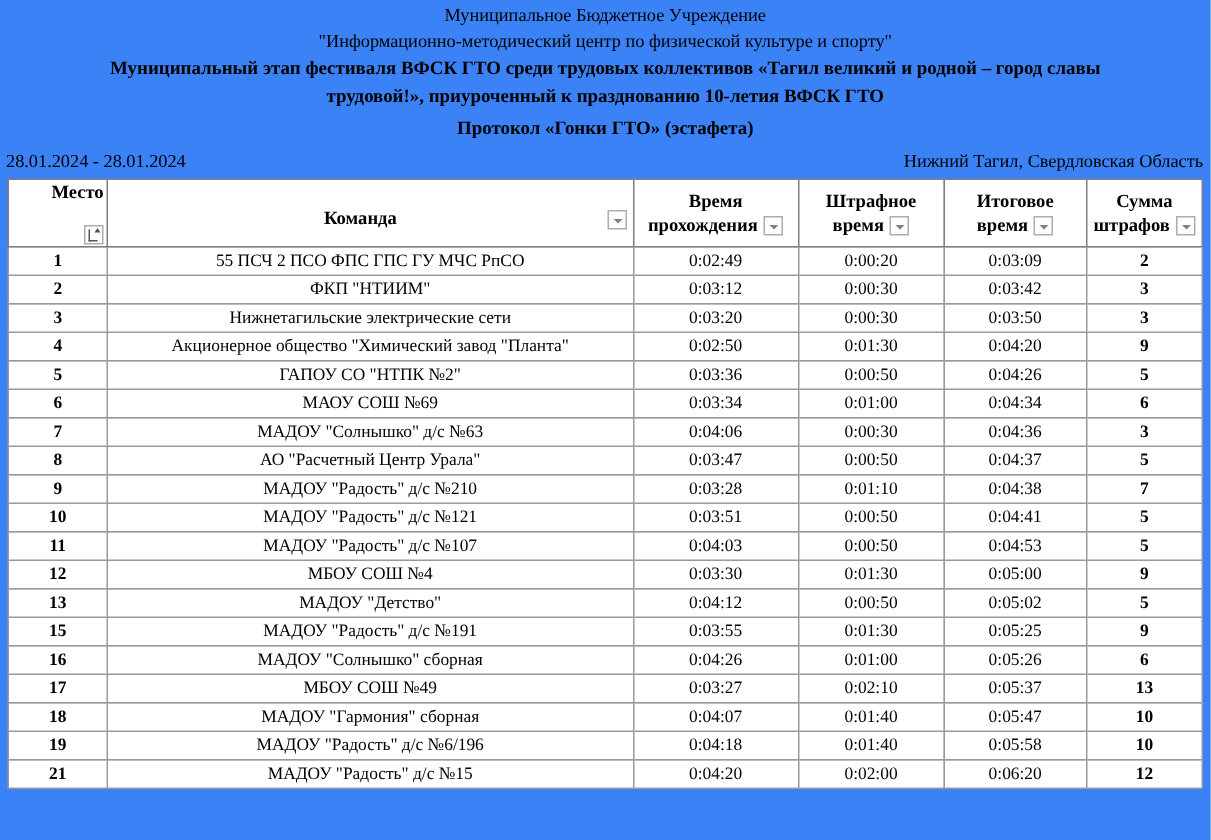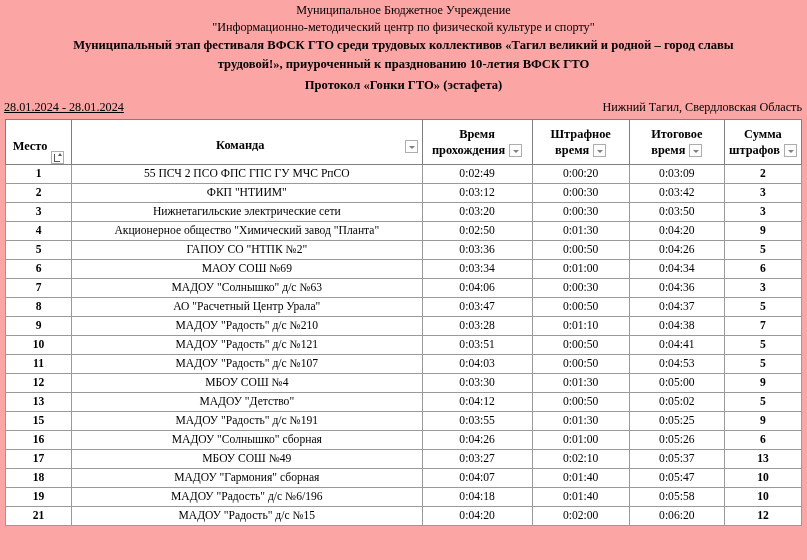--- a/index.html
+++ b/index.html
@@ -11,21 +11,21 @@
     width: 807px;
     height: 560px;
     overflow: hidden;
     font-family: "Liberation Serif", "DejaVu Serif", serif;
     color: #000000;
   }
   .page {
     position: relative;
     width: 807px;
     height: 560px;
-    background: #fca5a5;
+    background: #3b82f6;
   }
 
   
   .heading {
     padding: 2px 14px 0 14px;
     text-align: center;
   }
   .hline {
     font-size: 12.2px;
     line-height: 17px;
@@ -46,21 +46,21 @@
 
   
   .metarow {
     display: flex;
     justify-content: space-between;
     align-items: baseline;
     padding: 5px 5px 4px 4px;
     font-size: 12.2px;
     line-height: 15px;
   }
-  .metarow .date { text-align: left; text-decoration: underline; }
+  .metarow .date { text-align: left; }
   .metarow .place { text-align: right; }
 
   
   .tablewrap {
     padding: 0 5px 0 5px;
   }
   table.protocol {
     border-collapse: collapse;
     width: 797px;
     table-layout: fixed;
@@ -138,21 +138,21 @@
     left: 6px;
     top: 1px;
     width: 0;
     height: 0;
     border-left: 2.5px solid transparent;
     border-right: 2.5px solid transparent;
     border-bottom: 3px solid #555;
   }
   .th-place-inner {
     display: flex;
-    flex-direction: row;
+    flex-direction: column;
     align-items: flex-end;
     justify-content: center;
     gap: 4px;
     height: 100%;
   }
   .th-team-inner {
     display: flex;
     flex-direction: row;
     align-items: flex-end;
     justify-content: flex-end;

